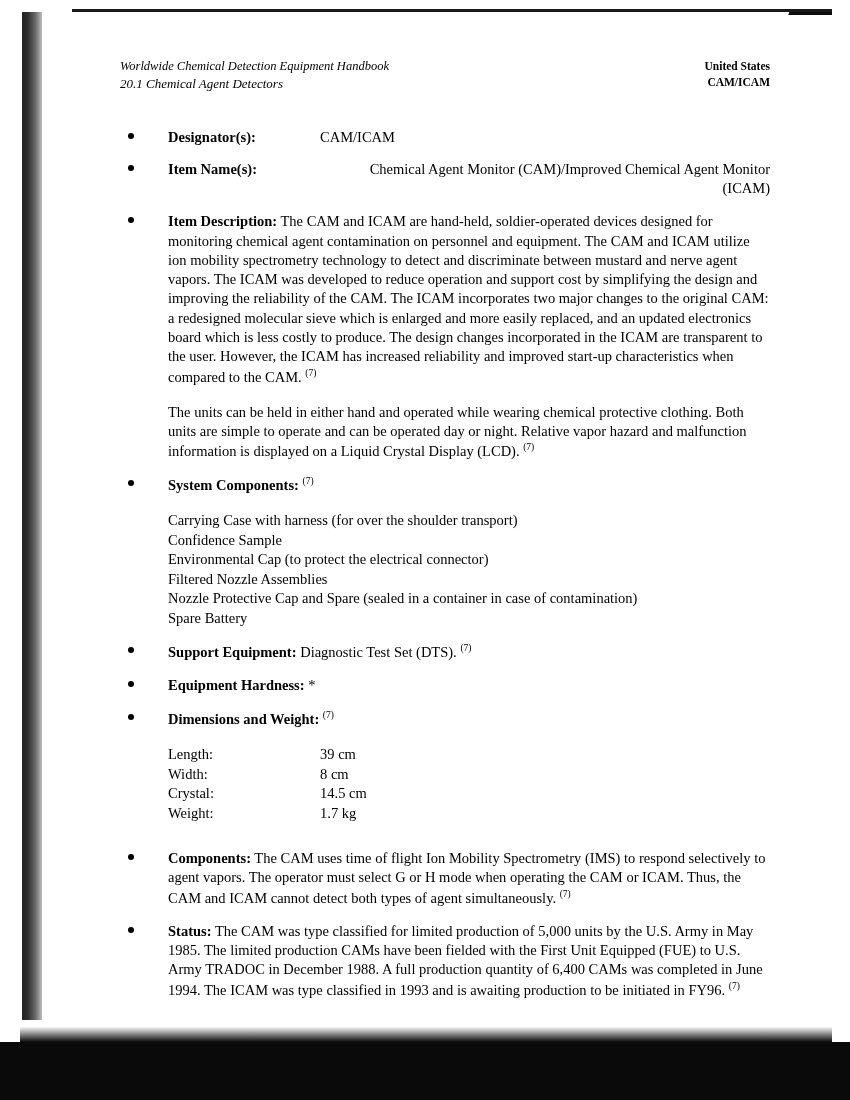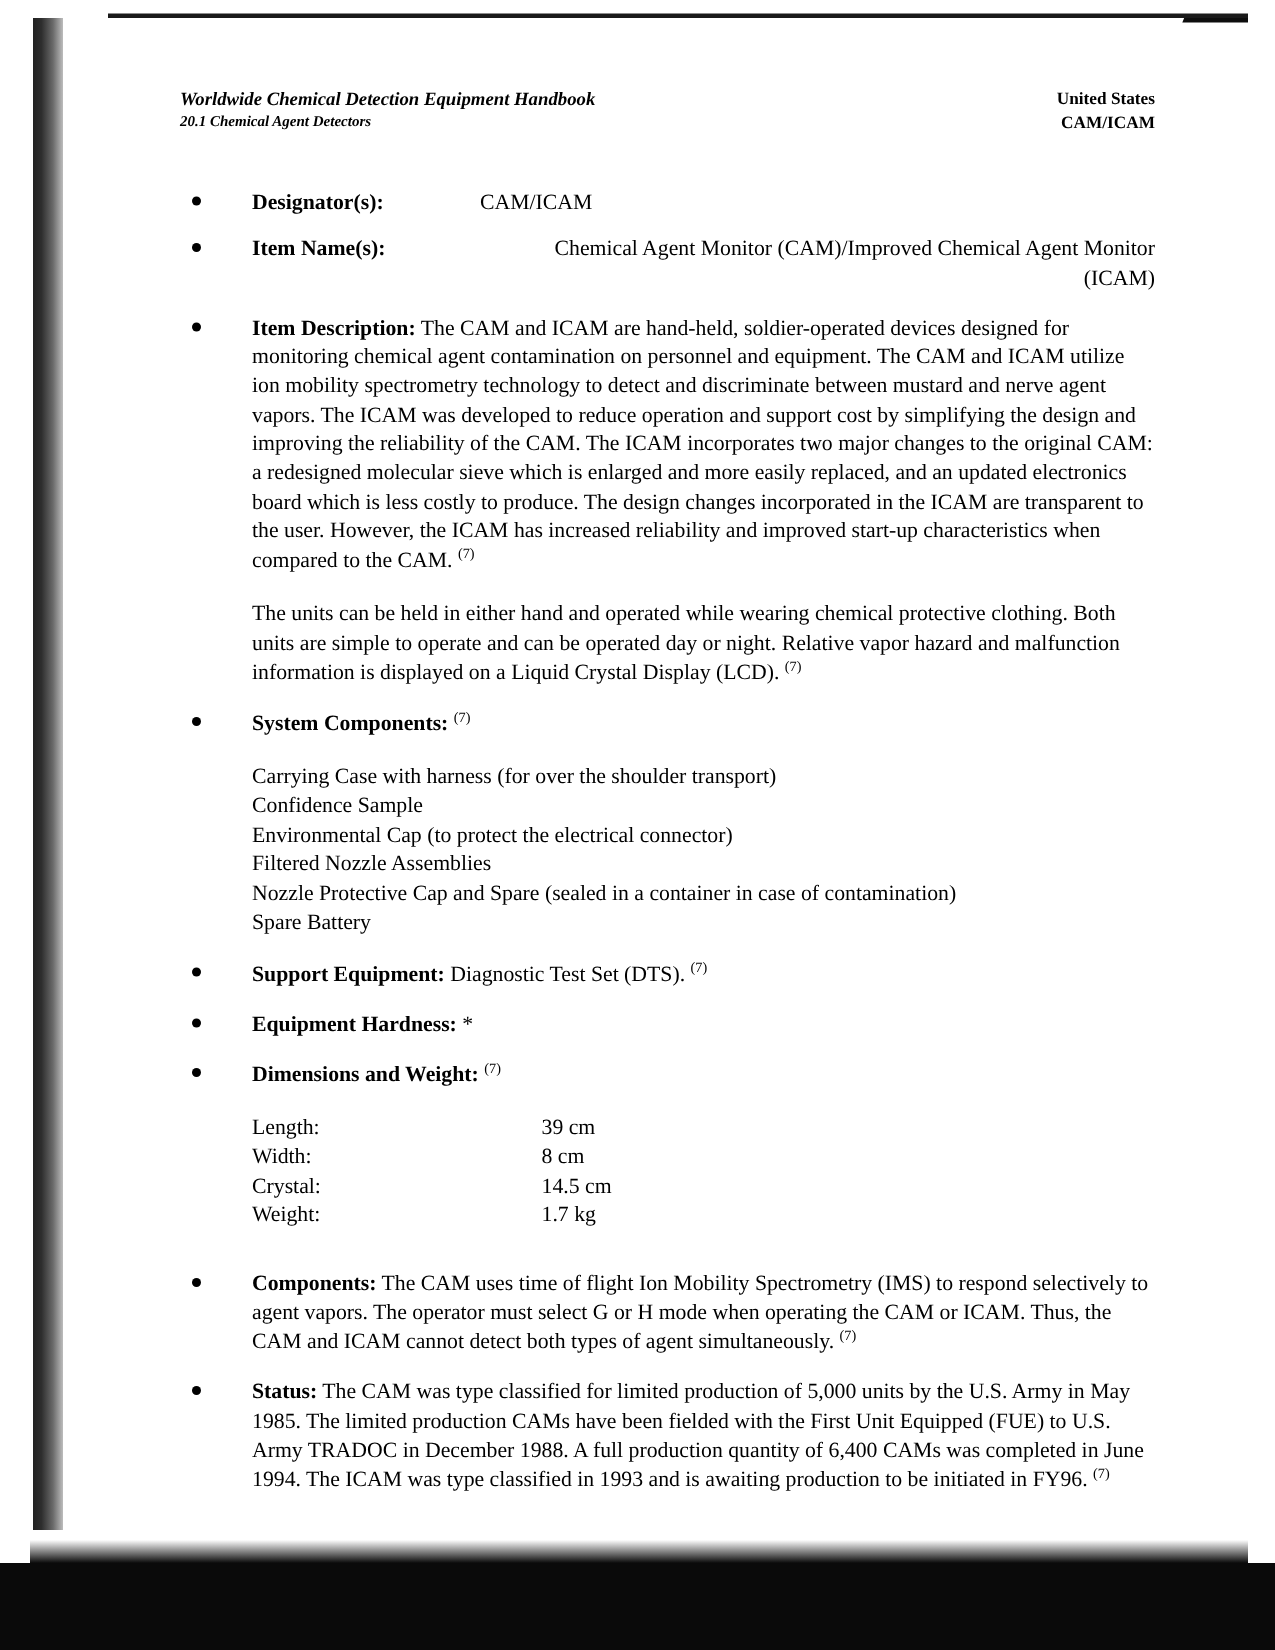--- a/index.html
+++ b/index.html
@@ -76,27 +76,27 @@
   }
 
   
   .runhead {
     display: flex;
     justify-content: space-between;
     align-items: flex-start;
     margin-bottom: 36px;
   }
   .runhead-left {
-    font-weight: bold;
+    font-weight: normal;
     font-style: italic;
     font-size: 12.5px;
     line-height: 1.35;
   }
   .runhead-left .sub {
-    font-size: 10px;
+    font-size: 13px;
   }
   .runhead-right {
     font-weight: bold;
     font-size: 11.5px;
     line-height: 1.35;
     text-align: right;
     padding-top: 1px;
   }
 
   
@@ -150,21 +150,20 @@
   }
   .comp-list {
     margin-top: 16px;
   }
   .dim-table {
     margin-top: 16px;
   }
   .dim-row {
     display: flex;
     line-height: 1.34;
-    gap: 41px;
   }
   .dim-row .k {
     width: 152px;
     flex: 0 0 152px;
   }
   .spacer-12 { height: 12px; }
   .page-no {
     margin-top: 26px;
     text-align: center;
     font-size: 14px;

